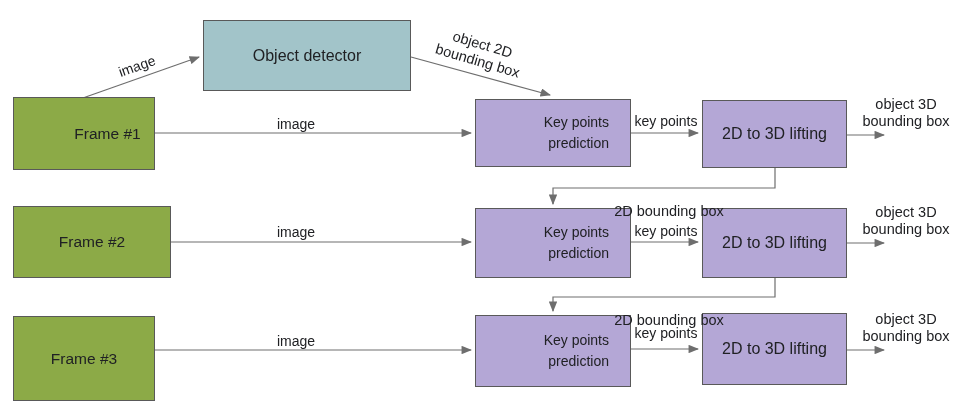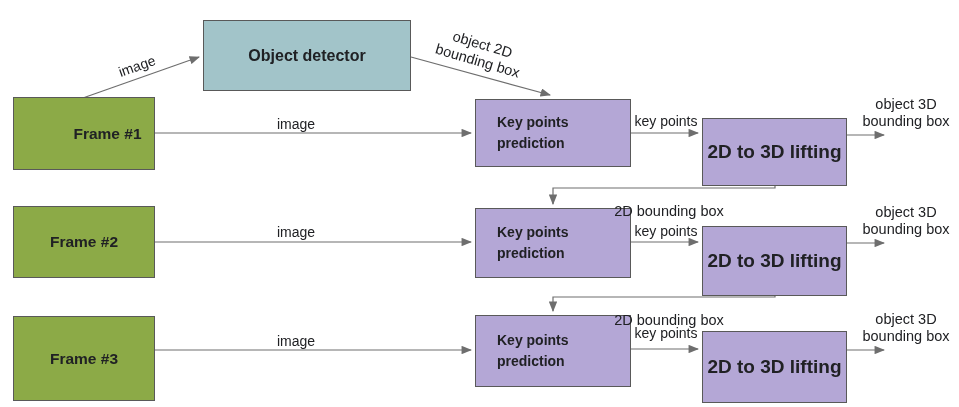--- a/index.html
+++ b/index.html
@@ -14,30 +14,29 @@
   html,body{margin:0;padding:0;background:var(--background);}
   body{font-family:"Liberation Sans", sans-serif;}
   .canvas{
     position:relative;width:959px;height:407px;background:var(--background);overflow:hidden;
   }
   .edges{position:absolute;left:0;top:0;width:959px;height:407px;}
   .edge{stroke:var(--line);stroke-width:1.2;fill:none;}
   .arrowhead{fill:var(--line);}
   .node{
     position:absolute;display:flex;align-items:center;justify-content:center;
-    text-align:left;border:1px solid var(--box_border);box-sizing:border-box;
+    text-align:right;border:1px solid var(--box_border);box-sizing:border-box;
     color:var(--text);
-    font-weight:bold;
   }
   .node-frame{background:var(--frame_fill);font-size:15.5px;}
   .node-detector{background:var(--detector_fill);font-size:16px;}
   .node-module{background:var(--module_fill);}
   .node-kp{font-size:14px;line-height:21px;}
   .node-kp .wrap{display:inline-block;max-width:112px;}
-  .node-lift{font-size:19px;margin-top:18px;}
+  .node-lift{font-size:16px;}
   .lbl{
     position:absolute;color:var(--text);font-size:14px;line-height:16px;
     text-align:center;white-space:nowrap;
   }
   .lbl-wrap{white-space:normal;line-height:17px;font-size:14.5px;}
   .lbl-rot-image{transform:rotate(-19.5deg);transform-origin:center;}
   .lbl-rot-bbox{transform:rotate(16.5deg);transform-origin:center;}
   .lbl-bbox2d{font-size:14.5px;margin-top:32px;}
 </style>
 </head>
@@ -66,21 +65,21 @@
     <path class="edge" d="M847,243 L884,243" marker-end="url(#arrow)"></path>
     <path class="edge" d="M847,350 L884,350" marker-end="url(#arrow)"></path>
 
     <path class="edge" d="M775,168 L775,188 L553,188 L553,204" marker-end="url(#arrow)"></path>
     <path class="edge" d="M775,278 L775,297 L553,297 L553,311" marker-end="url(#arrow)"></path>
   </svg>
 
   <div class="node node-detector" style="left:203px;top:20px;width:208px;height:71px;">Object detector</div>
 
   <div class="node node-frame" style="left:13px;top:97px;width:142px;height:73px;padding-left:47px;">Frame #1</div>
-  <div class="node node-frame" style="left:13px;top:206px;width:142px;height:72px;">Frame #2</div>
+  <div class="node node-frame" style="left:13px;top:206px;width:158px;height:72px;">Frame #2</div>
   <div class="node node-frame" style="left:13px;top:316px;width:142px;height:85px;">Frame #3</div>
 
   <div class="node node-module node-kp" style="left:475px;top:99px;width:156px;height:68px;">
     <span class="wrap">Key points prediction</span>
   </div>
   <div class="node node-module node-kp" style="left:475px;top:208px;width:156px;height:70px;">
     <span class="wrap">Key points prediction</span>
   </div>
   <div class="node node-module node-kp" style="left:475px;top:315px;width:156px;height:72px;">
     <span class="wrap">Key points prediction</span>

